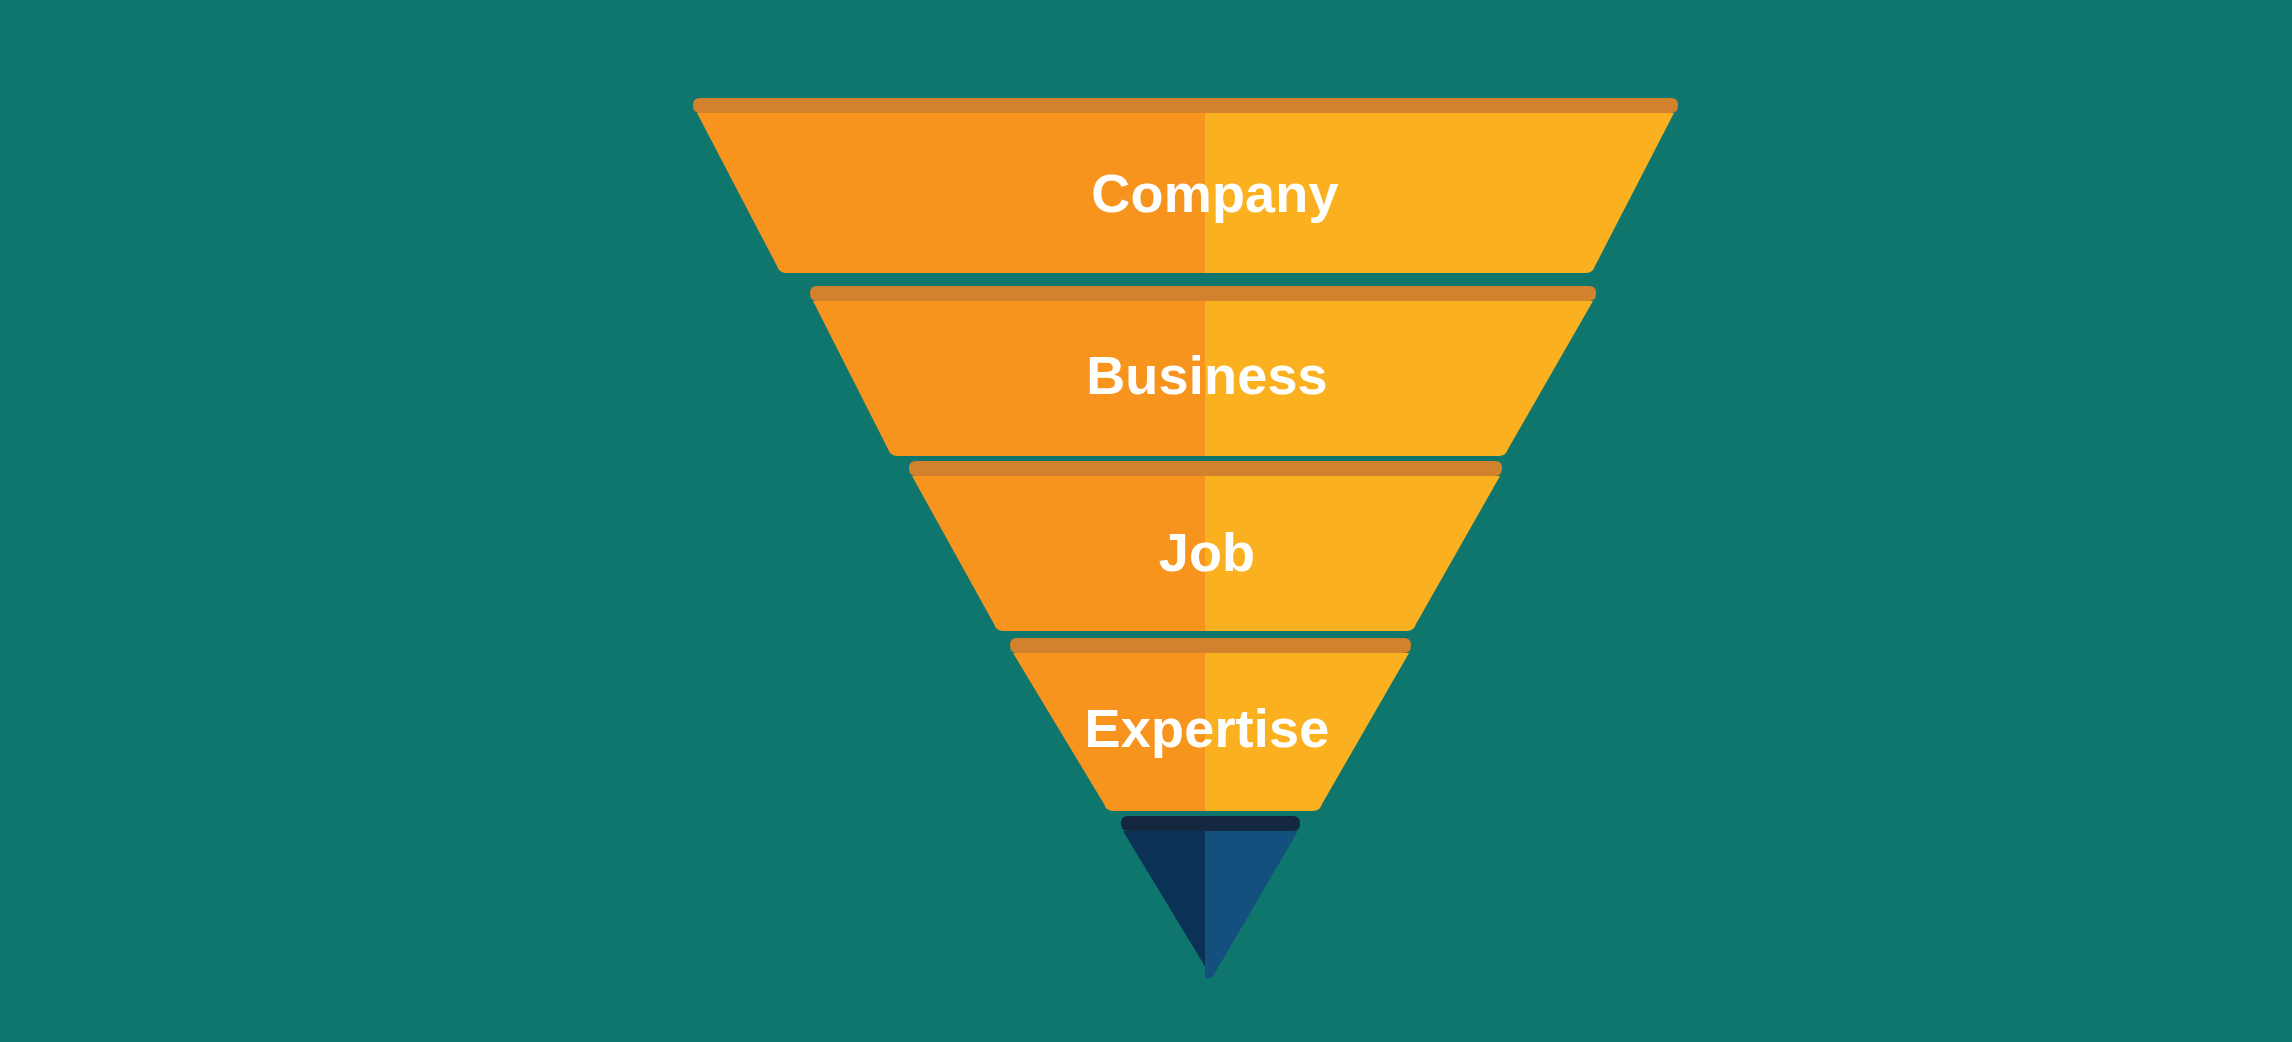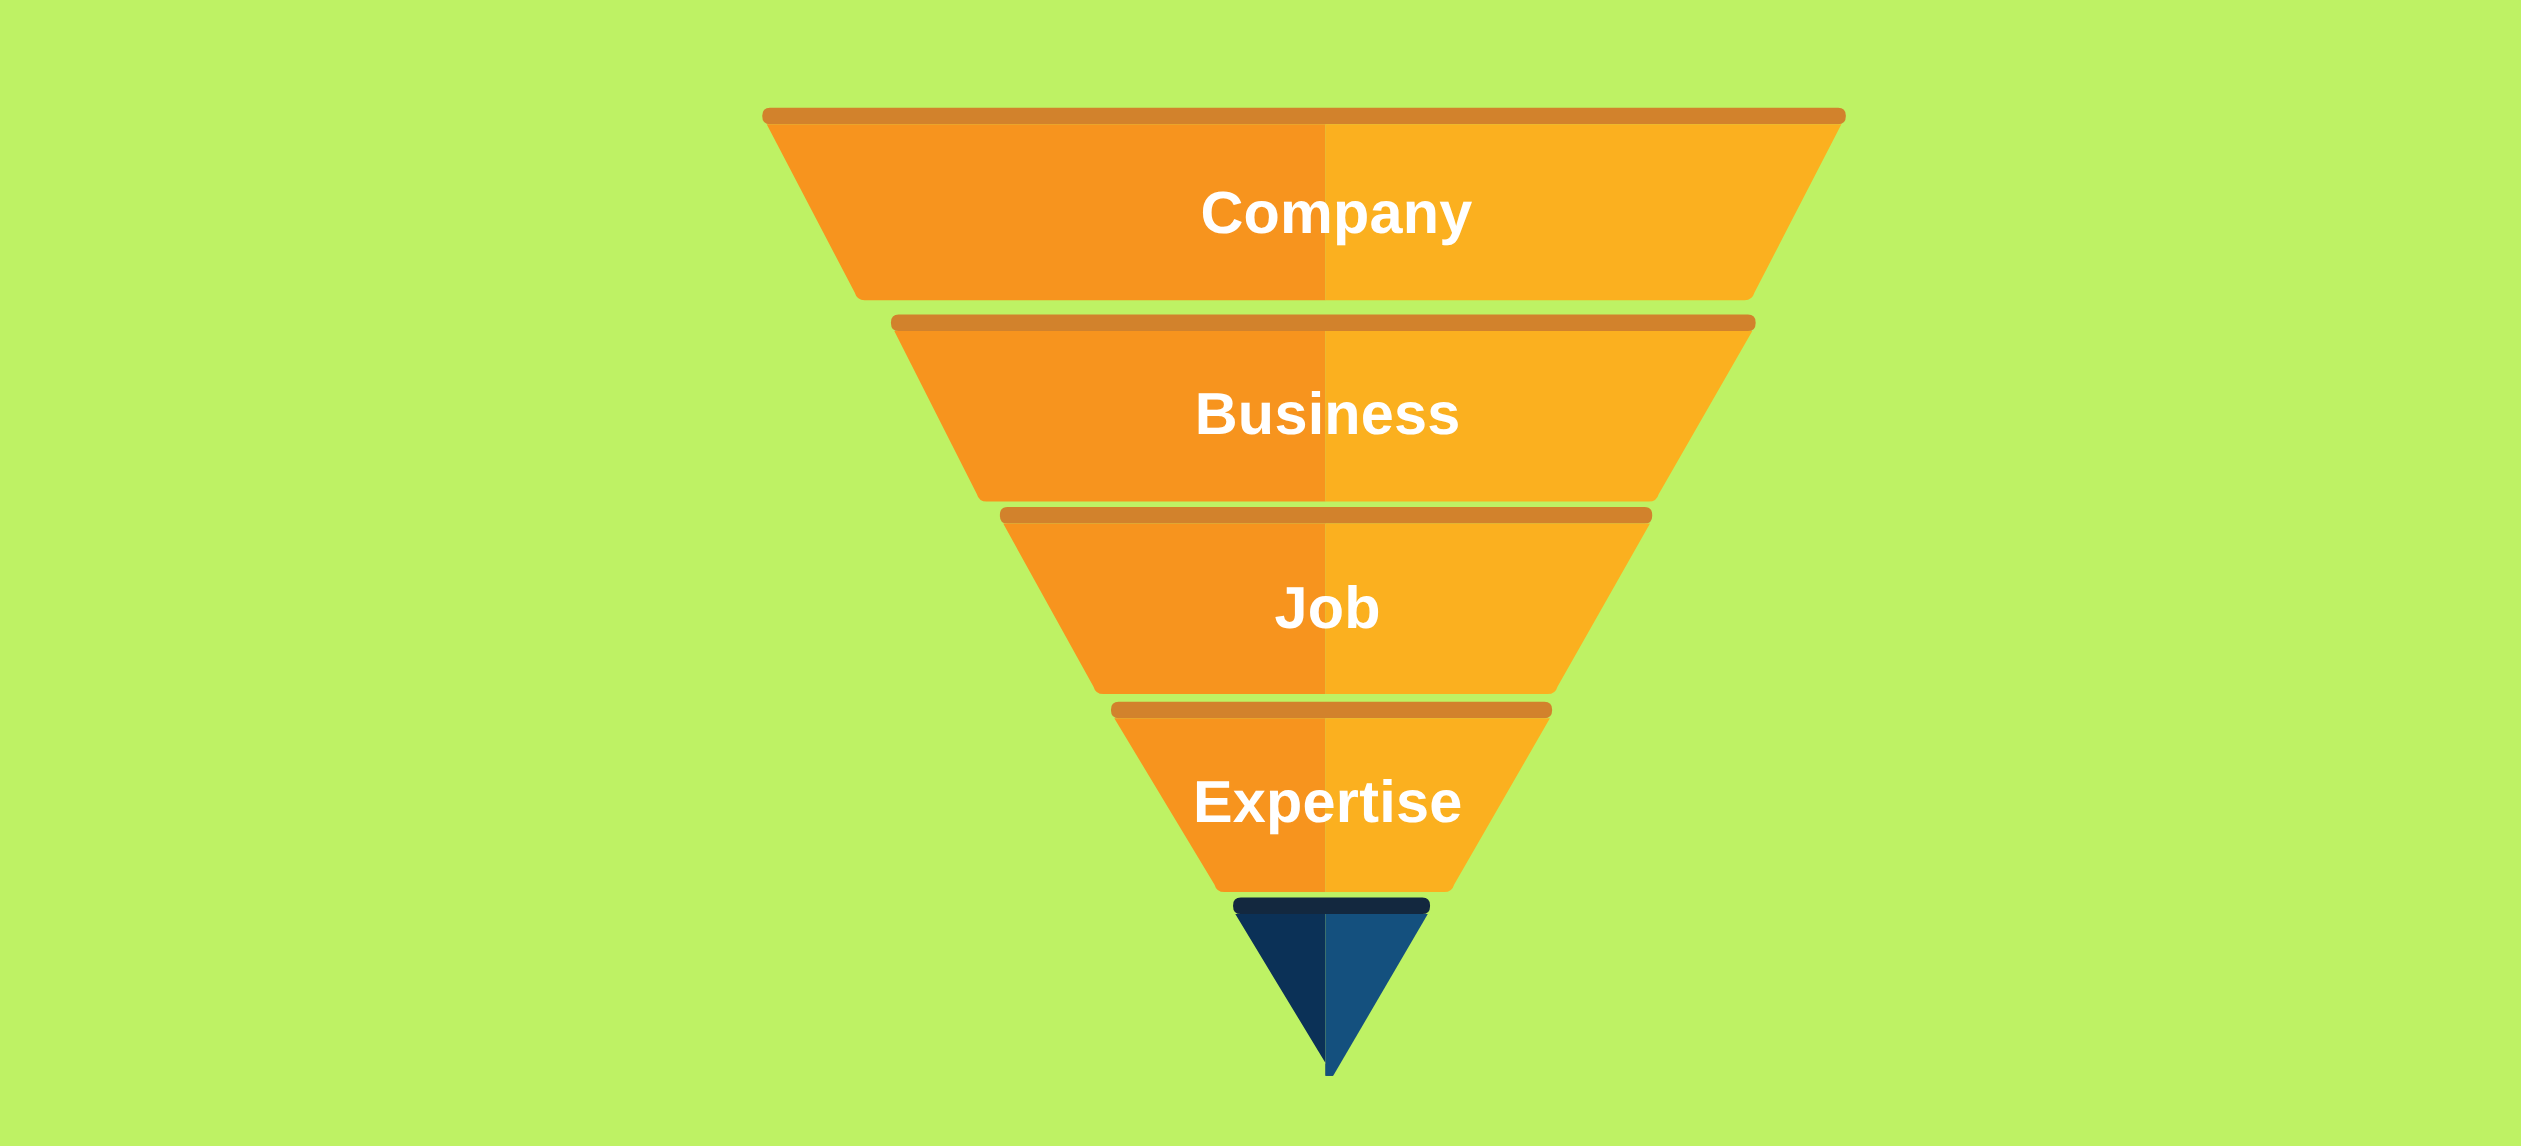--- a/index.html
+++ b/index.html
@@ -11,21 +11,21 @@
   body {
     font-family: "Liberation Sans", sans-serif;
     width: 2292px;
     height: 1042px;
     overflow: hidden;
   }
   #funnel-root {
     position: relative;
     width: 2292px;
     height: 1042px;
-    background: #bef264;
+    background: #0f766e;
   }
   #funnel-svg {
     position: absolute;
     top: 0;
     left: 0;
     width: 2292px;
     height: 1042px;
     display: block;
   }
   .funnel-label {

